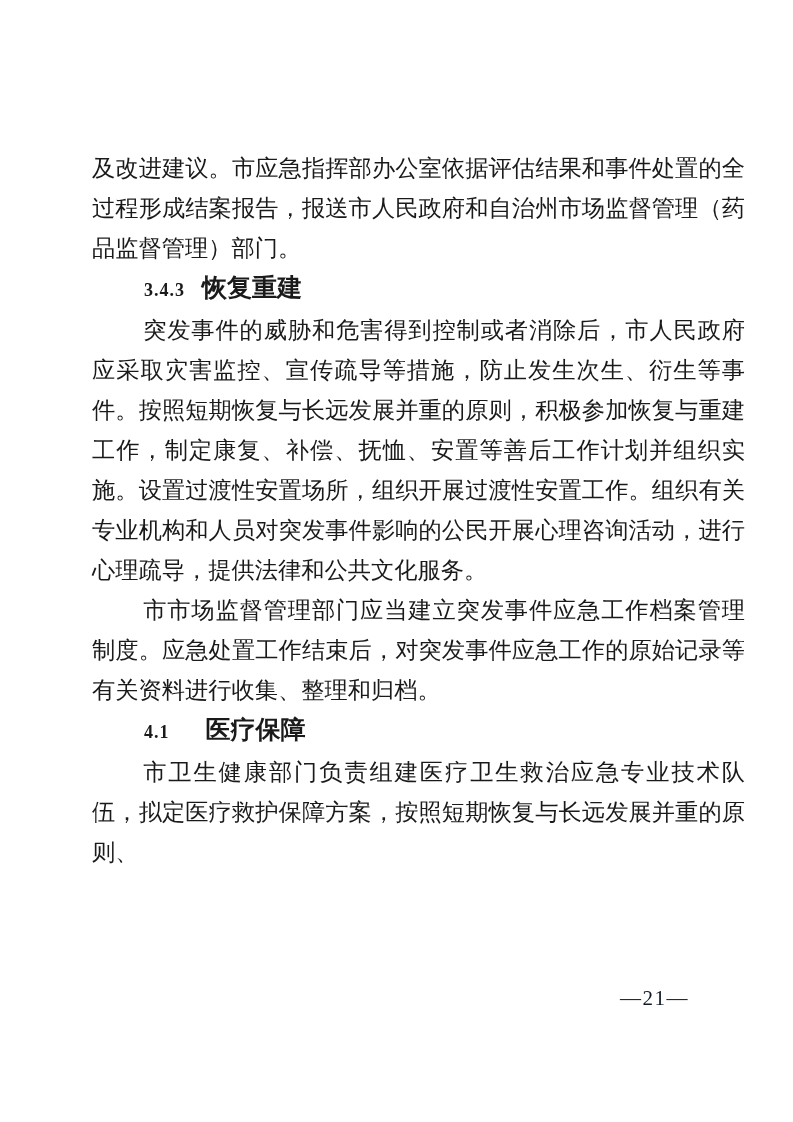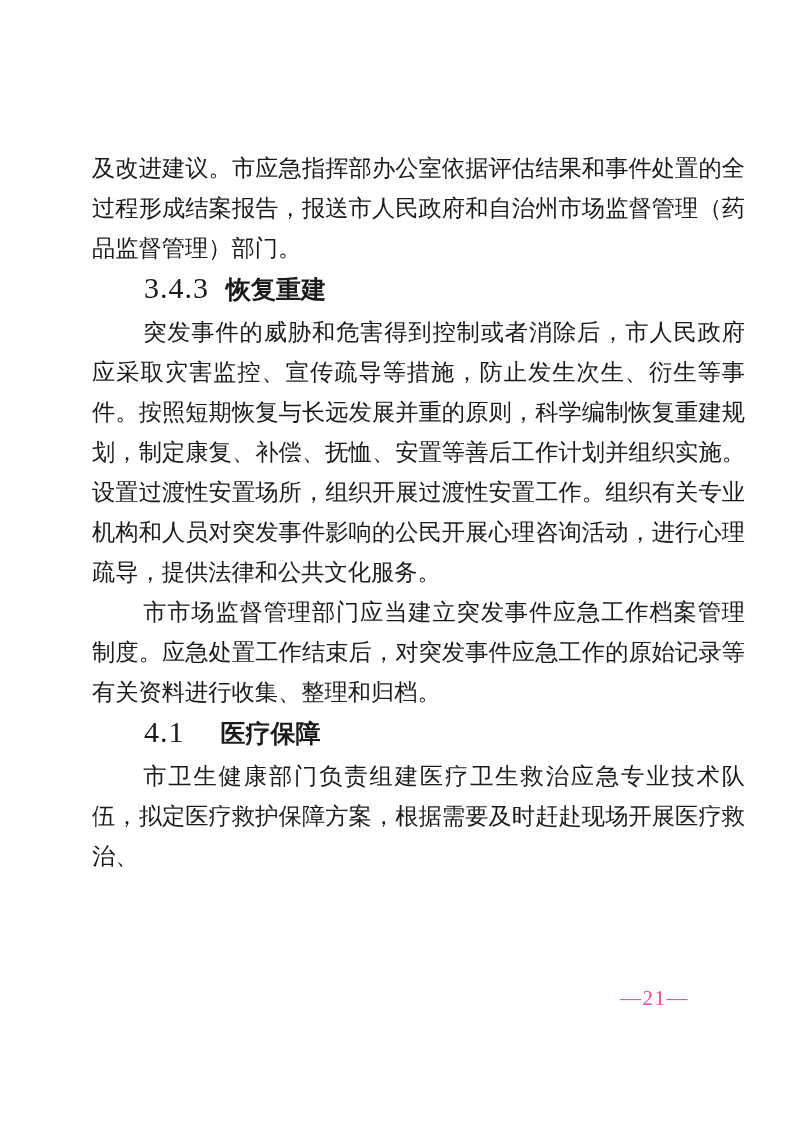--- a/index.html
+++ b/index.html
@@ -32,60 +32,60 @@
   .heading {
     margin: 0;
     line-height: 40px;
     font-size: 25px;
     font-weight: 700;
     text-indent: 52px;
     white-space: nowrap;
   }
   .h-num {
     font-family: "Liberation Serif", "DejaVu Serif", serif;
-    font-weight: 400;
-    font-size: 30px;
+    font-weight: 700;
+    font-size: 18px;
     letter-spacing: 1px;
   }
   .h-label {
     font-family: Liberation Mono, monospace;
     font-weight: 700;
   }
   .gap-sm { margin-left: 17px; }
   .gap-lg { margin-left: 36px; }
   .page-number {
     position: absolute;
     top: 986px;
     right: 104px;
     font-size: 21px;
     letter-spacing: 1.5px;
     font-family: "Liberation Serif", "DejaVu Serif", serif;
-    color: #ec4899;
+    color: #0f172a;
   }
 </style>
 </head>
 <body>
 
 <div class="page">
   <main class="content">
 
     <p class="para no-indent">及改进建议。市应急指挥部办公室依据评估结果和事件处置的全过程形成结案报告，报送市人民政府和自治州市场监督管理（药品监督管理）部门。</p>
 
     <h3 class="heading">
       <span class="h-num">3.4.3</span><span class="h-label gap-sm">恢复重建</span>
     </h3>
 
-    <p class="para">突发事件的威胁和危害得到控制或者消除后，市人民政府应采取灾害监控、宣传疏导等措施，防止发生次生、衍生等事件。按照短期恢复与长远发展并重的原则，科学编制恢复重建规划，制定康复、补偿、抚恤、安置等善后工作计划并组织实施。设置过渡性安置场所，组织开展过渡性安置工作。组织有关专业机构和人员对突发事件影响的公民开展心理咨询活动，进行心理疏导，提供法律和公共文化服务。</p>
+    <p class="para">突发事件的威胁和危害得到控制或者消除后，市人民政府应采取灾害监控、宣传疏导等措施，防止发生次生、衍生等事件。按照短期恢复与长远发展并重的原则，积极参加恢复与重建工作，制定康复、补偿、抚恤、安置等善后工作计划并组织实施。设置过渡性安置场所，组织开展过渡性安置工作。组织有关专业机构和人员对突发事件影响的公民开展心理咨询活动，进行心理疏导，提供法律和公共文化服务。</p>
 
 
     <p class="para">市市场监督管理部门应当建立突发事件应急工作档案管理制度。应急处置工作结束后，对突发事件应急工作的原始记录等有关资料进行收集、整理和归档。</p>
 
 
     <h3 class="heading">
       <span class="h-num">4.1</span><span class="h-label gap-lg">医疗保障</span>
     </h3>
 
-    <p class="para">市卫生健康部门负责组建医疗卫生救治应急专业技术队伍，拟定医疗救护保障方案，根据需要及时赶赴现场开展医疗救治、</p>
+    <p class="para">市卫生健康部门负责组建医疗卫生救治应急专业技术队伍，拟定医疗救护保障方案，按照短期恢复与长远发展并重的原则、</p>
 
   </main>
 
   <div class="page-number">—21—</div>
 </div>
 
 </body></html>

